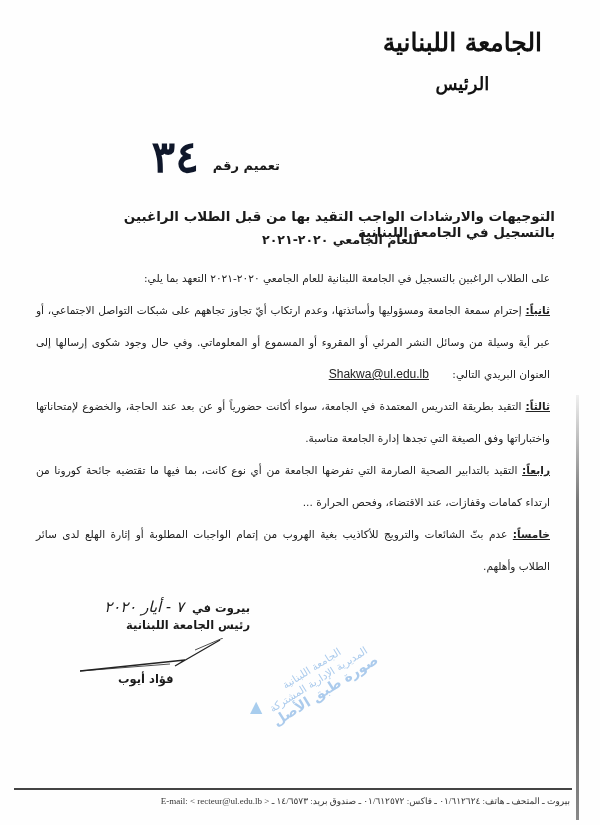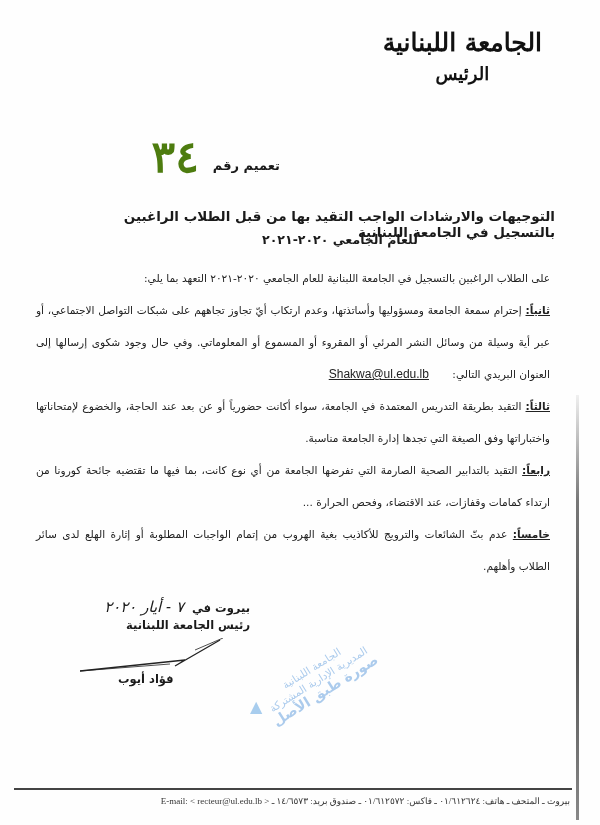--- a/index.html
+++ b/index.html
@@ -10,25 +10,25 @@
   .page { position: absolute; inset: 0; background: #fefefe; }
   .vline-right {
     position: absolute; left: 576px; top: 395px; width: 3px; height: 425px;
     background: linear-gradient(to bottom, #f0f0f0, #777 25%, #555 60%, #888);
   }
   .letterhead {
     position: absolute; right: 58px; top: 28px; direction: rtl; text-align: center;
     font-family: "DejaVu Serif", serif; color: #111;
   }
   .lh-univ { font-size: 25px; font-weight: bold; letter-spacing: 0.5px; }
-  .lh-pres { font-size: 18px; font-weight: bold; margin-top: 6px; }
+  .lh-pres { font-size: 18px; font-weight: bold; margin-top: 16px; }
 
   .circular { position: absolute; top: 135px; right: 320px; direction: rtl; display: flex; align-items: flex-end; gap: 14px; }
   .circ-label { font-size: 13px; font-weight: bold; padding-bottom: 6px; }
-  .circ-num { font-family: "DejaVu Serif", serif; font-size: 44px; font-weight: bold; line-height: 1; color: #4d7c0f; }
+  .circ-num { font-family: "DejaVu Serif", serif; font-size: 44px; font-weight: bold; line-height: 1; color: #0f172a; }
 
   .title { position: absolute; left: 90px; right: 45px; top: 188px; direction: rtl; text-align: right; font-size: 13.5px; font-weight: bold; margin-top: 20px; }
   .subtitle { position: absolute; left: 0; right: 0; top: 232px; text-align: center; direction: rtl; font-size: 12.5px; font-weight: bold; padding-left: 80px; }
 
   .body { position: absolute; left: 36px; right: 50px; top: 262px; direction: rtl; text-align: justify; font-size: 10.6px; color: #222; }
   .para { line-height: 32px; margin: 0; }
   .lbl { font-weight: bold; text-decoration: underline; }
   .email { direction: ltr; unicode-bidi: embed; text-decoration: underline; font-family: "Liberation Sans", sans-serif; font-size: 12px; margin-right: 20px; }
 
   .sign { position: absolute; top: 598px; left: 100px; direction: rtl; text-align: right; width: 150px; font-size: 11.5px; font-weight: bold; }

